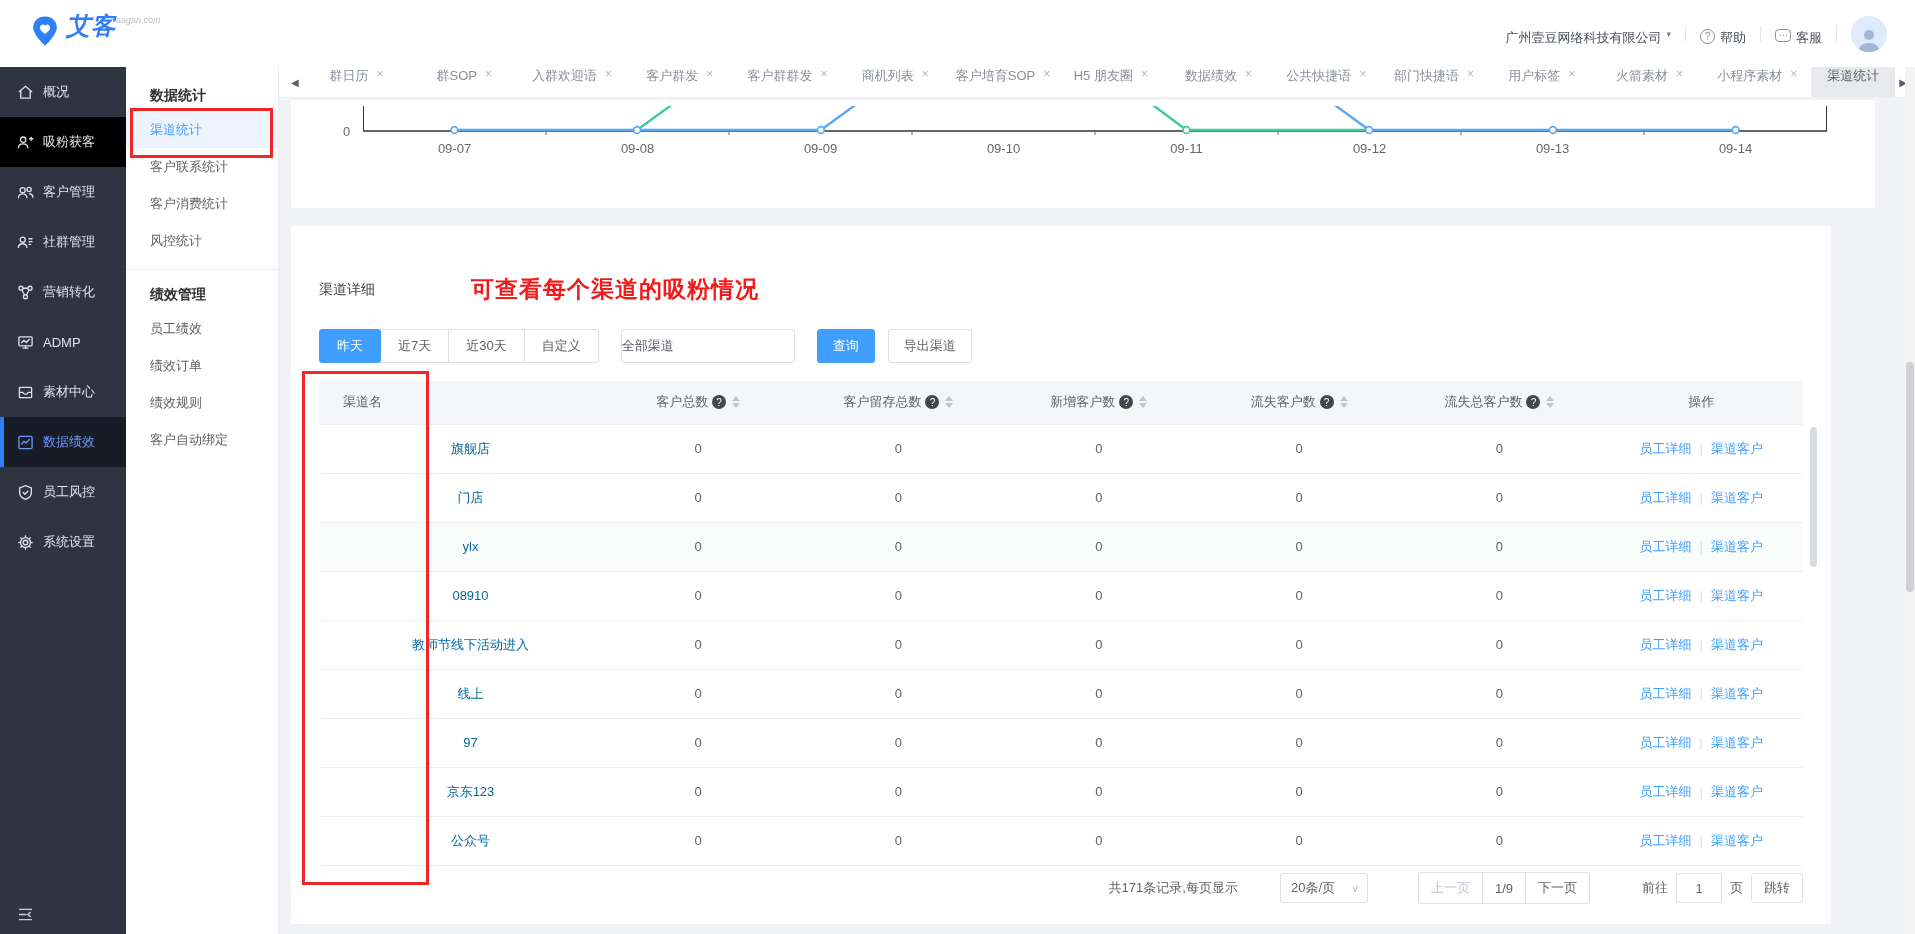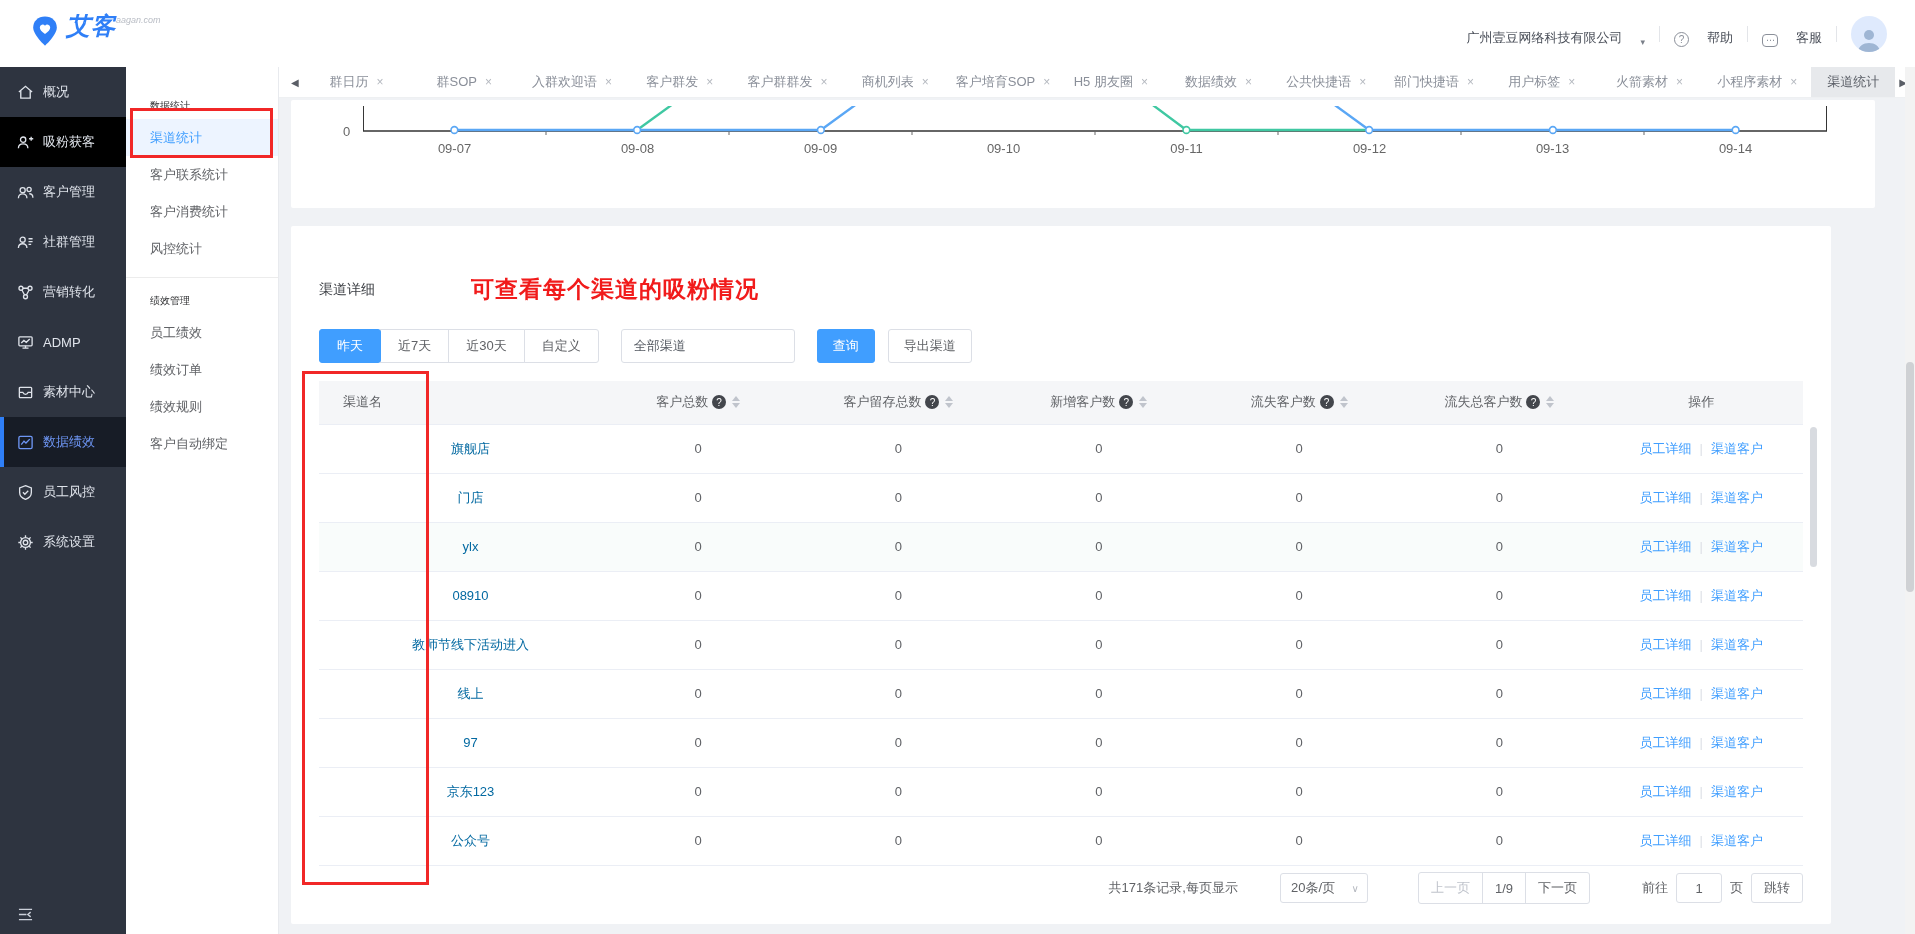--- a/index.html
+++ b/index.html
@@ -11,55 +11,55 @@
 
   
   .header { position:absolute; left:0; top:0; width:1915px; height:67px; background:#fff; z-index:10;
     display:flex; align-items:center; justify-content:space-between; padding:0 28px 0 30px; }
   .brand { display:flex; align-items:flex-start; gap:6px; }
   .brand-text { display:flex; flex-direction:row; line-height:1;font-style:italic; }
   .brand-name { color:#2f7ff7; font-size:24px; font-weight:bold; letter-spacing:1px; }
   .brand-domain { color:#b8bcc4; font-size:9px; margin-top:2px; }
   .header-right { display:flex; align-items:center; gap:14px; color:#4a4f59; font-size:13px; }
   .hdr-sep { width:1px; height:16px; background:#e3e5e9; }
-  .hdr-item { display:flex; align-items:flex-end; gap:18px; cursor:pointer;margin-top:8px; }
+  .hdr-item { display:flex; align-items:flex-start; gap:5px; cursor:pointer;margin-top:8px; }
   .caret-down { font-size:9px; color:#7a7f89; }
   .circle-q { width:15px; height:15px; border:1px solid #8b909a; border-radius:50%;
     display:inline-flex; align-items:center; justify-content:center; font-size:10px; color:#8b909a; }
   .bubble { width:16px; height:13px; border:1px solid #8b909a; border-radius:4px;
     display:inline-flex; align-items:center; justify-content:center; font-size:9px; color:#8b909a; letter-spacing:-1px; }
   .avatar { width:36px; height:36px; border-radius:50%; background:#dfeafd; display:flex; align-items:flex-end; justify-content:center; overflow:hidden; }
 
   
   .sidebar { position:absolute; left:0; top:67px; bottom:0; width:126px; background:#2e3440; z-index:5; }
   .side-item { height:50px; display:flex; align-items:center; gap:9px; padding-left:17px;
     color:#dfe3ea; font-size:13px; cursor:pointer; position:relative; }
   .side-item svg { flex:none; }
   .side-item.hovered { background:#000000; }
   .side-item.active { background:#171c26; color:#6e96f5; }
   .side-item.active::before { content:""; position:absolute; left:0; top:0; bottom:0; width:4px; background:#2f7ff7; }
   .side-bottom { position:absolute; left:0; right:0; bottom:0; height:40px; display:flex; align-items:center; padding-left:17px; color:#cbd0d9; }
 
   
   .submenu { position:absolute; left:126px; top:67px; bottom:0; width:153px; background:#fff;
     border-right:1px solid #e8eaee; z-index:4; padding-top:20px; }
-  .submenu-header { font-size:10px; font-weight:normal; color:#303133; padding:0 0 6px 24px;margin-top:12px; }
+  .submenu-header { font-size:14px; font-weight:bold; color:#303133; padding:0 0 6px 24px; }
   .submenu-item { height:37px; line-height:37px; padding-left:24px; color:#606266; font-size:13px; cursor:pointer; }
   .submenu-item.active { color:#409eff; background:#edf4ff; }
   .submenu-divider { height:1px; background:#ececec; margin:10px 0 16px 0; }
 
   
   .main { position:absolute; left:279px; top:67px; right:0; bottom:0; background:#f0f2f5; }
 
   
   .tabbar { height:31px; background:#fff; display:flex; align-items:center; padding:0 4px 0 8px;
     border-bottom:1px solid #eef0f2; overflow:hidden; }
   .tab-arrow { color:#5a5e66; font-size:10px; padding:0 4px; cursor:pointer; flex:none; }
   .tabs { display:flex; flex:1; align-items:center; height:100%; }
-  .tab { flex:1; display:flex; align-items:center; justify-content:center; gap:8px; height:100%;
+  .tab { flex:1; display:flex; justify-content:center; gap:8px; height:100%;
     color:#8a8f99; font-size:13px; cursor:pointer; white-space:nowrap; }
   .tab .x { color:#b4b8bf; font-size:12px; }
   .tab.active { background:#e7e9ec; color:#5a5e66; flex:0 0 auto; padding:0 16px; }
 
   
   .chart-card { position:absolute; left:12px; top:33px; width:1584px; height:108px; background:#fff; border-radius:2px; }
   .detail-card { position:absolute; left:12px; top:159px; width:1540px; height:698px; background:#fff; border-radius:2px; padding:0 28px; }
 
   
   .chart-plot { position:absolute; left:72px; right:48px; top:6px; height:30px; }
@@ -73,21 +73,21 @@
   .detail-title { font-size:14px; color:#3c3f44; }
   .annotation { color:#f11b1b; font-size:23px; font-weight:bold; margin-left:96px; letter-spacing:1px; }
   .filter-row { display:flex; align-items:center; margin-top:24px; }
   .btn-group { display:flex; }
   .fbtn { height:34px; padding:0 17px; border:1px solid #dcdfe6; background:#fff; color:#606266;
     display:flex; align-items:center; font-size:13px; cursor:pointer; margin-left:-1px; }
   .fbtn:first-child { border-radius:3px 0 0 3px; margin-left:0; }
   .fbtn:last-child { border-radius:0 3px 3px 0; }
   .fbtn.active { background:#409eff; border-color:#409eff; color:#fff; position:relative; z-index:1; border-radius:3px; }
   .channel-select { width:174px; height:34px; border:1px solid #dcdfe6; border-radius:3px; margin-left:22px;
-    display:flex; align-items:center; padding-left:12px; color:#565b63; background:#fff; cursor:pointer; }
+    display:flex; align-items:center; color:#565b63; background:#fff; cursor:pointer; }
   .btn-primary { height:34px; padding:0 15px; background:#409eff; border:1px solid #409eff; color:#fff;
     border-radius:3px; margin-left:22px; display:flex; align-items:center; font-size:13px; cursor:pointer; }
   .btn-plain { height:34px; padding:0 15px; background:#fff; border:1px solid #dcdfe6; color:#606266;
     border-radius:3px; margin-left:13px; display:flex; align-items:center; font-size:13px; cursor:pointer; }
 
   
   .table-wrap { margin-top:18px; position:relative; }
   table { width:100%; border-collapse:collapse; table-layout:fixed; }
   col.c-name { width:18.8%; } col.c-num { width:13.5%; } col.c-op { width:13.7%; }
   thead th { background:#f5f6f8; height:43px; font-weight:normal; color:#606266; font-size:13px;

